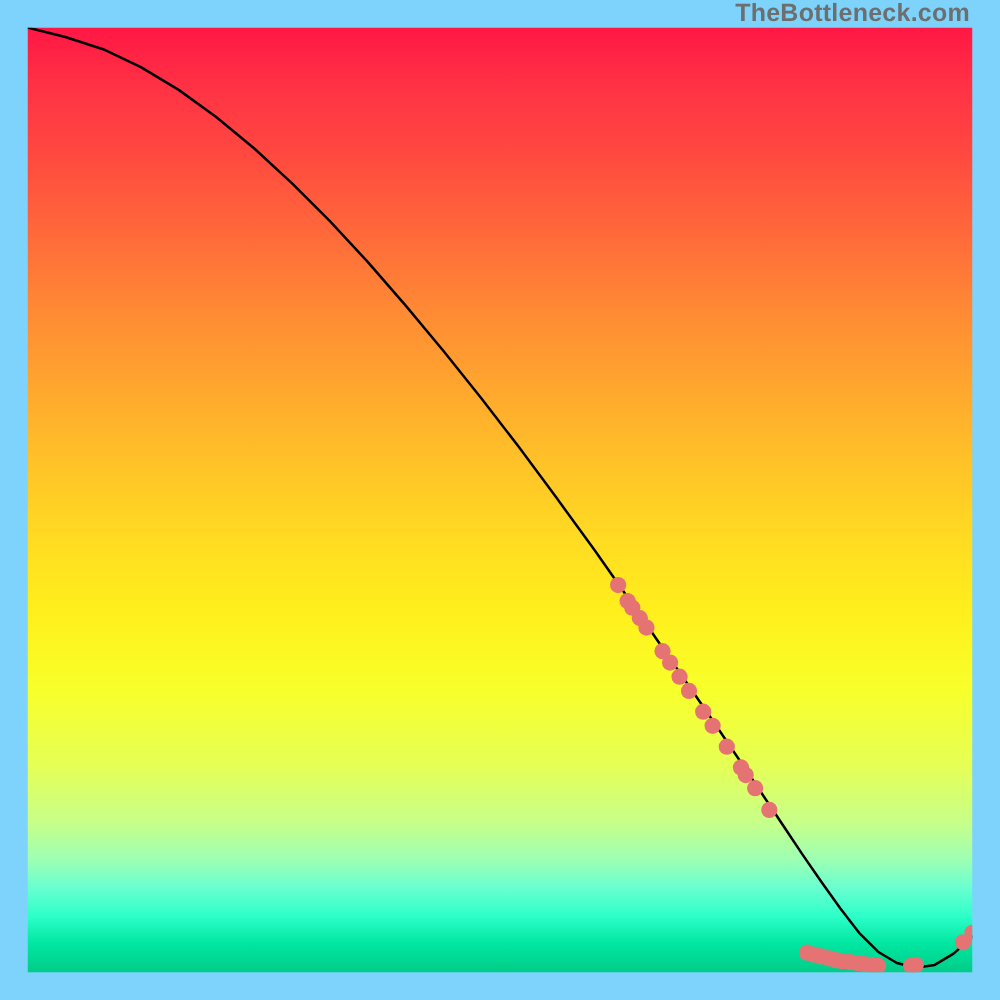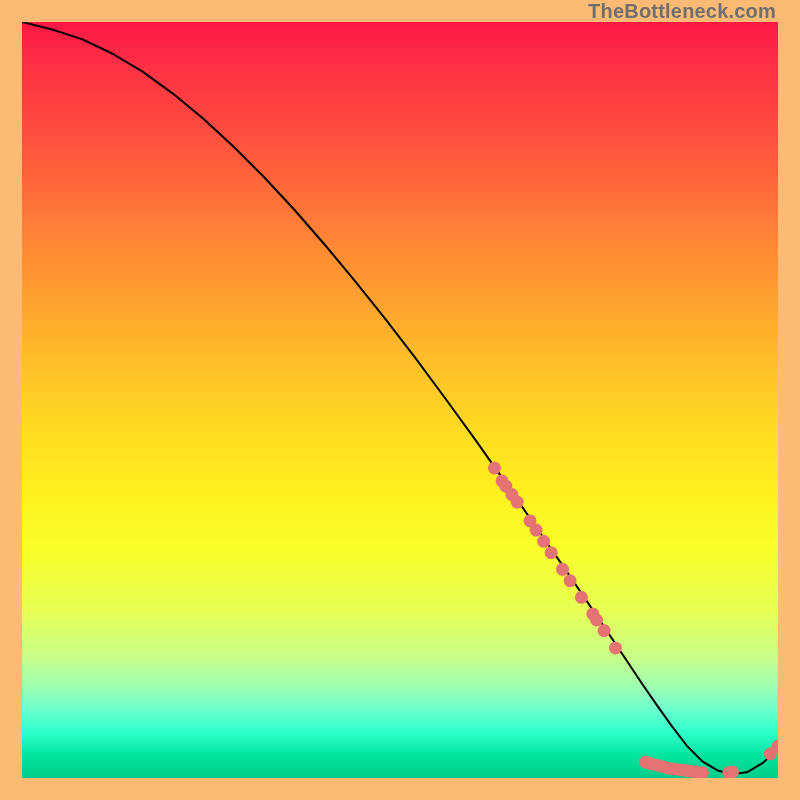--- a/index.html
+++ b/index.html
@@ -1,21 +1,21 @@
 <!DOCTYPE html>
 <html><head>
 <meta charset="utf-8">
 <style>
   * { margin: 0; padding: 0; box-sizing: border-box; }
   html, body { width: 800px; height: 800px; overflow: hidden; background: #000; }
   .stage {
     position: relative;
     width: 800px;
     height: 800px;
-    background: #fdba74;
+    background: #7dd3fc;
     text-align: center;
   }
   .plot-area {
     position: absolute;
     left: 22px;
     top: 22px;
     width: 756px;
     height: 756px;
     overflow: hidden;
   }

